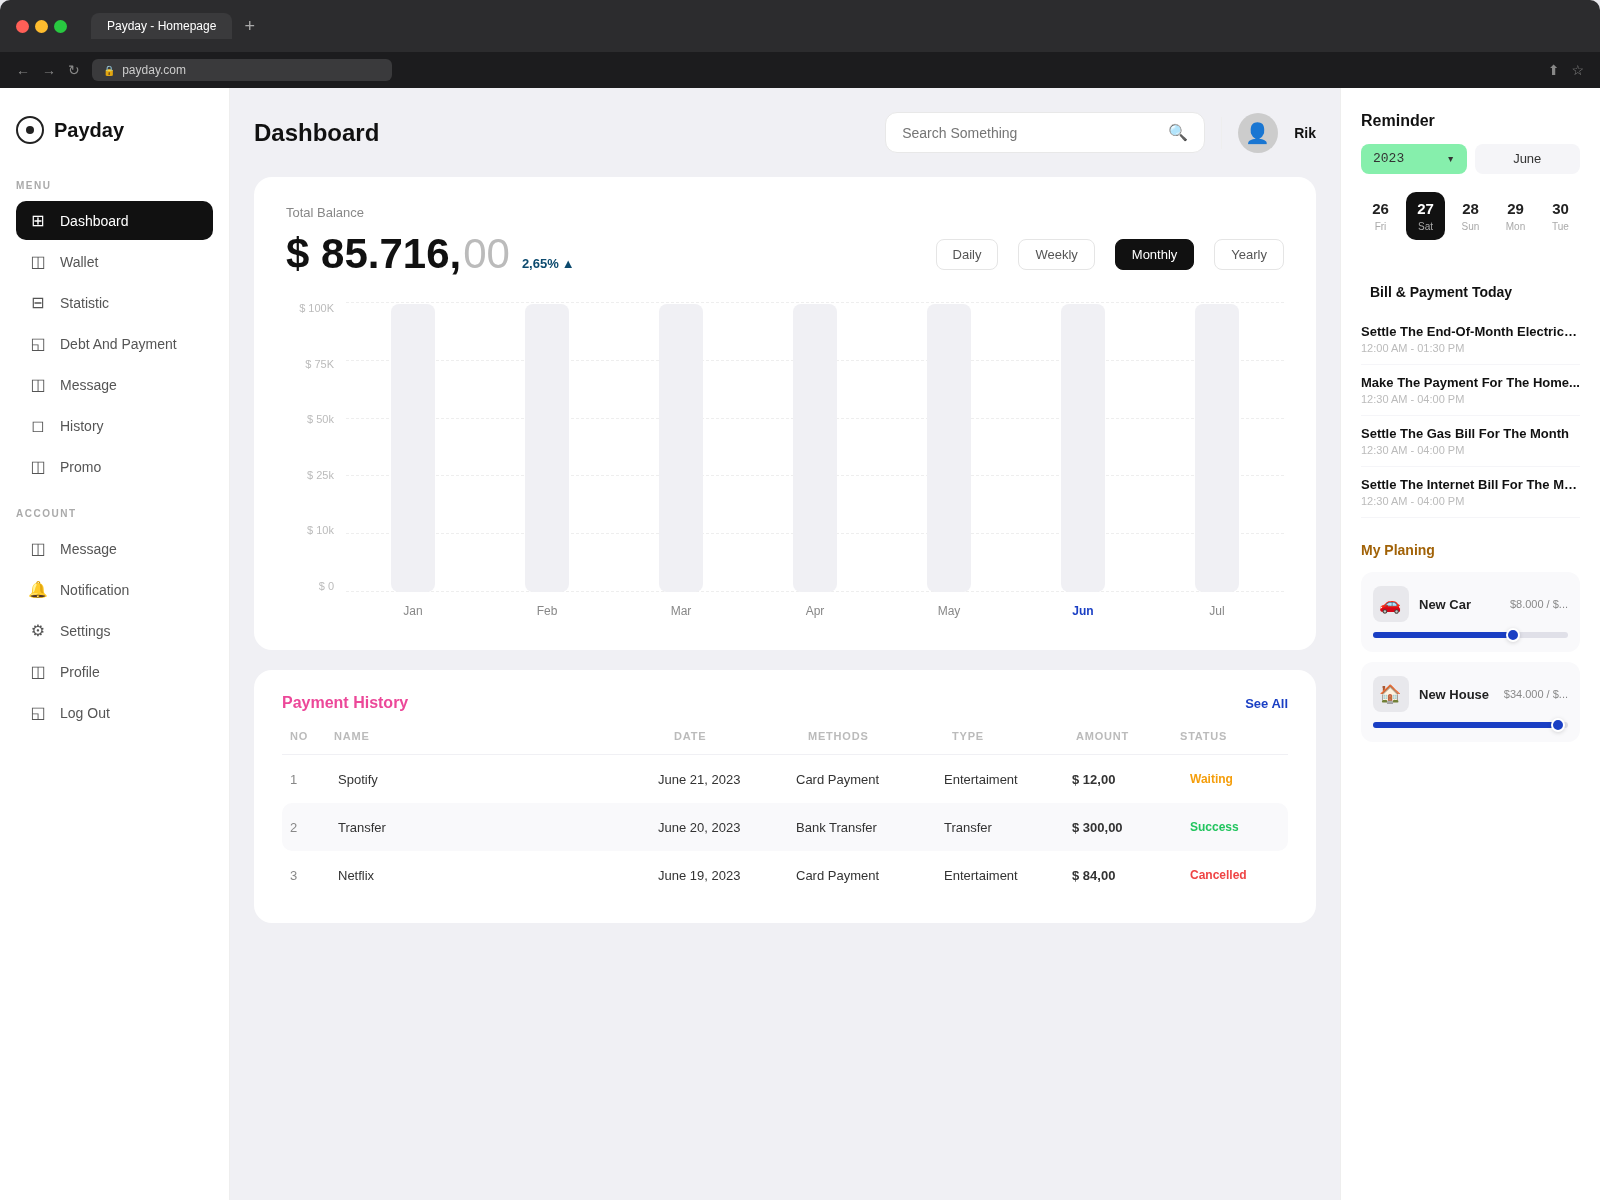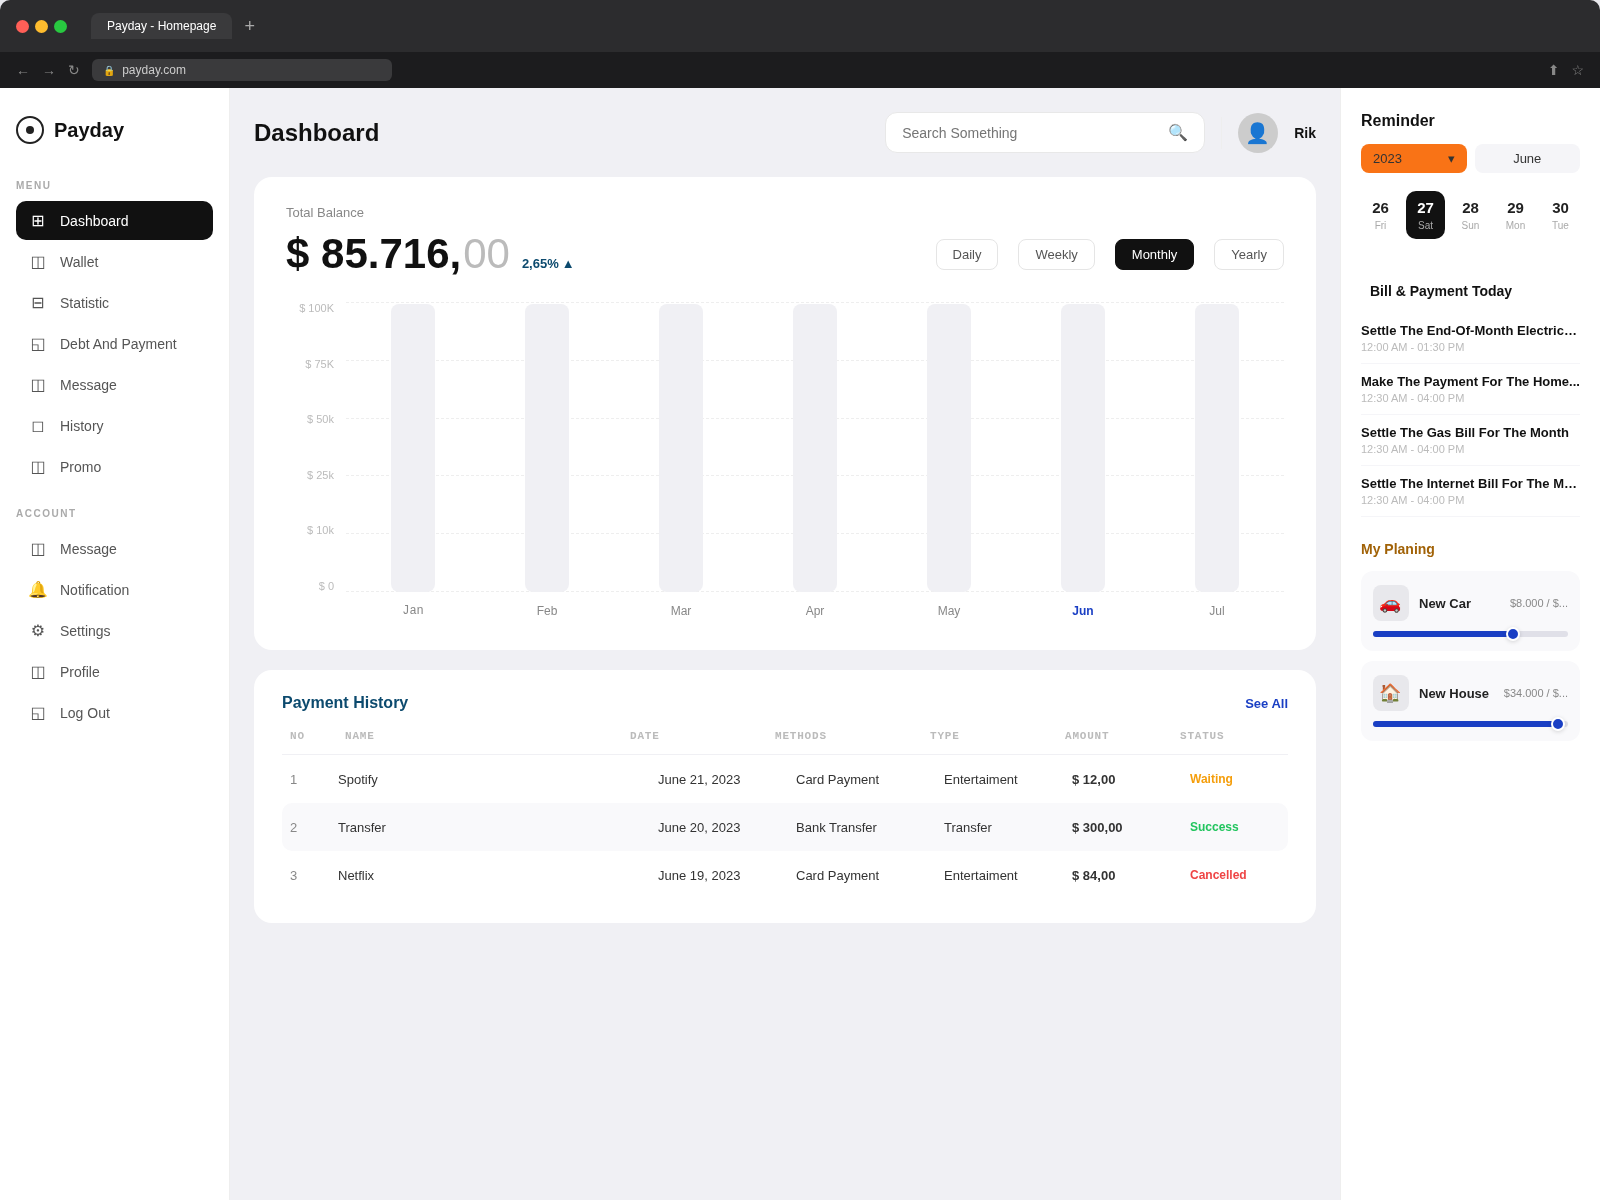--- a/index.html
+++ b/index.html
@@ -67,39 +67,39 @@
     .bars-wrapper { flex: 1; display: flex; align-items: flex-end; gap: 0; position: relative; }
     .grid-lines { position: absolute; top: 0; left: 0; right: 0; bottom: 30px; display: flex; flex-direction: column; justify-content: space-between; pointer-events: none; }
     .grid-line { border-top: 1px dashed #eee; width: 100%; }
     .bar-group { flex: 1; display: flex; flex-direction: column; align-items: center; justify-content: flex-end; position: relative; z-index: 1; padding: 0 8px; }
     .bar-label { font-size: 12px; color: #888; margin-top: 8px; position: absolute; bottom: 4px; }
     .bar-label.active { color: #1a3fc4; font-weight: 700; }
 
     
     .payment-card { background: #fff; border-radius: 18px; padding: 24px 28px; }
     .payment-header { display: flex; align-items: center; justify-content: space-between; margin-bottom: 18px; }
-    .payment-title { font-size: 16px; font-weight: 700; color: #0c4a6e; }
+    .payment-title { font-size: 16px; font-weight: 700; color: #ec4899; }
     .see-all { color: #1a3fc4; font-size: 13px; font-weight: 600; cursor: pointer; }
-    .table-head { display: grid; grid-template-columns: 40px 1fr 130px 140px 120px 100px 100px; gap: 15px; padding: 0 8px 12px; border-bottom: 1px solid #f0f0f4; font-family: Liberation Mono, monospace; }
+    .table-head { display: grid; grid-template-columns: 40px 1fr 130px 140px 120px 100px 100px; gap: 4px; padding: 0 8px 12px; border-bottom: 1px solid #f0f0f4; }
     .th { font-size: 11px; font-weight: 600; color: #bbb; letter-spacing: 0.8px; text-transform: uppercase; }
     .table-row { display: grid; grid-template-columns: 40px 1fr 130px 140px 120px 100px 100px; gap: 8px; padding: 14px 8px; border-radius: 10px; align-items: center; }
     .table-row:nth-child(even) { background: #f9f9fb; }
     .td { font-size: 13px; color: #333; }
     .td.no { color: #888; }
     .td.amount { font-weight: 600; }
     .status-badge { font-size: 12px; font-weight: 600; padding: 3px 10px; border-radius: 6px; display: inline-block; }
     .status-waiting { color: #f59e0b; }
     .status-success { color: #22c55e; }
     .status-cancelled { color: #ef4444; }
 
     
     .right-panel { width: 260px; background: #fff; padding: 24px 20px; display: flex; flex-direction: column; gap: 24px; border-left: 1px solid #eee; flex-shrink: 0; overflow-y: auto; }
     .reminder-title { font-size: 16px; font-weight: 700; color: #111; margin-bottom: 14px; }
     .reminder-selectors { display: flex; gap: 8px; margin-bottom: 18px; }
-    .year-select { background: #f97316; border: none; border-radius: 8px; padding: 7px 12px; font-size: 13px; color: #333; cursor: pointer; flex: 1; display: flex; align-items: flex-end; justify-content: space-between; }
+    .year-select { background: #86efac; border: none; border-radius: 8px; padding: 7px 12px; font-size: 13px; color: #333; cursor: pointer; flex: 1; display: flex; align-items: flex-start; justify-content: space-between; font-family: Liberation Mono, monospace; }
     .month-label { background: #f5f5f8; border-radius: 8px; padding: 7px 12px; font-size: 13px; color: #333; flex: 1; text-align: center; }
     .calendar-row { display: flex; gap: 6px; justify-content: space-between; margin-bottom: 20px; }
     .cal-day { display: flex; flex-direction: column; align-items: center; gap: 4px; flex: 1; padding: 8px 6px; border-radius: 10px; cursor: pointer; }
     .cal-day.active { background: #111; }
     .cal-day-num { font-size: 15px; font-weight: 700; }
     .cal-day-name { font-size: 10px; color: #aaa; }
     .cal-day.active .cal-day-num { color: #fff; }
     .cal-day.active .cal-day-name { color: #aaa; }
 
     .bill-title { font-size: 14px; font-weight: 700; color: #111; margin-bottom: 14px; padding-left: 9px; }
@@ -261,21 +261,21 @@
           <div class="bars-wrapper" style="position:relative;">
             <div class="grid-lines">
               <div class="grid-line"></div>
               <div class="grid-line"></div>
               <div class="grid-line"></div>
               <div class="grid-line"></div>
               <div class="grid-line"></div>
               <div class="grid-line"></div>
             </div>
 
-            <div class="bar-group" style="position:relative;height:100%;font-family:Liberation Mono, monospace;">
+            <div class="bar-group" style="position:relative;height:100%;">
               <div style="width:44px;background:#f0f0f4;border-radius:8px;position:absolute;bottom:30px;height:90%;"></div>
               <div style="position:absolute;bottom:30px;width:44px;display:flex;flex-direction:column;justify-content:flex-end;height:90%;">
                 <div style="display:flex;flex-direction:column;width:44px;">
                   <div style="height:5%;background:#f5c842;border-radius:6px 6px 0 0;width:44px;"></div>
                   <div style="height:10%;background:#5bc8d0;width:44px;"></div>
                   <div style="height:30%;background:#1a3fc4;border-radius:0 0 6px 6px;width:44px;"></div>
                 </div>
               </div>
               <span class="bar-label">Jan</span>
             </div>

